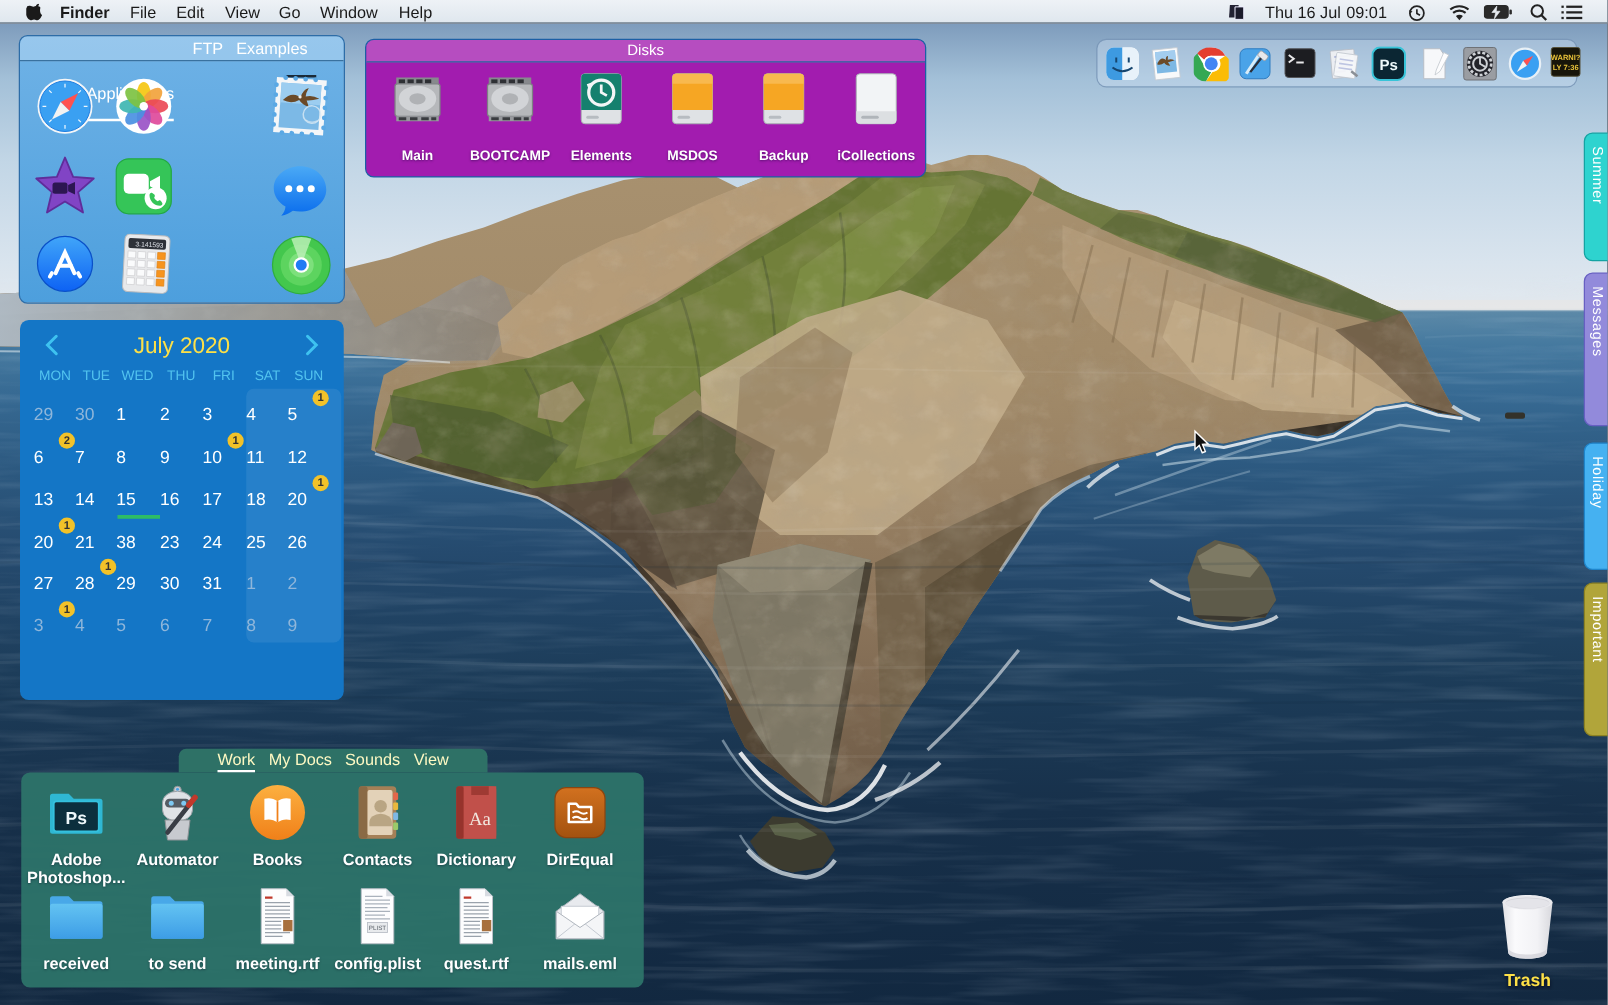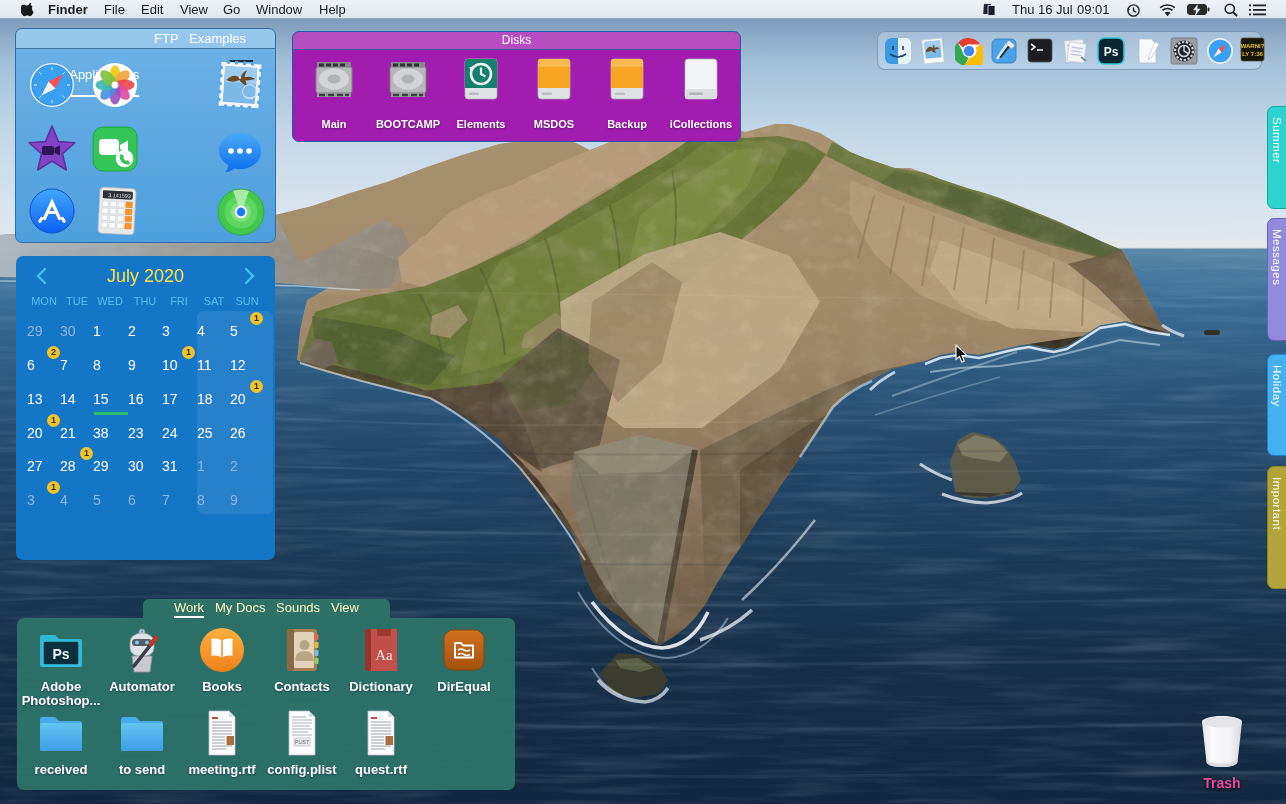--- a/index.html
+++ b/index.html
@@ -50,21 +50,21 @@
 #bpanel { left:17px; top:618px; width:498px; height:172px; background:rgba(45,115,105,0.96); }
 .bicon { position:absolute; width:80px; text-align:center; color:#fff; }
 .bicon .lbl { font-size:13px; font-weight:bold; margin-top:2px; line-height:14px;
   text-shadow:0 1px 2px rgba(0,0,30,.4); }
 
 .rtab { position:absolute; left:1267px; width:26px; border-radius:7px 0 0 7px;
   color:#fff; font-size:11.5px; }
 .rtab span { position:absolute; left:3px; top:10px; writing-mode:vertical-rl; letter-spacing:.5px; }
 
 #trash { position:absolute; left:1192px; top:714px; width:60px; text-align:center; }
-#trash .lbl { color:#ec4899; font-size:14px; font-weight:bold; text-shadow:0 1px 3px rgba(0,0,20,.8); margin-top:3px; }
+#trash .lbl { color:#fde047; font-size:14px; font-weight:bold; text-shadow:0 1px 3px rgba(0,0,20,.8); margin-top:3px; }
 </style>
 </head>
 <body>
 <div id="desk">
 <svg id="wall" width="1286" height="804" viewBox="0 0 1286 804">
 <defs>
 <linearGradient id="skyG" x1="0" y1="0" x2="0" y2="1">
  <stop offset="0" stop-color="#7e9cbc"></stop>
  <stop offset="0.18" stop-color="#a3c0d8"></stop>
  <stop offset="0.45" stop-color="#c2d6e6"></stop>
@@ -798,20 +798,29 @@
    <path d="M11,2 h20 l6,6 v38 h-26 z" fill="#fdfdfe" stroke="#b9bec6" stroke-width="0.8"></path>
    <path d="M31,2 l6,6 h-6 z" fill="#d8dce2"></path>
    <path d="M14,9 h6" stroke="#c0392b" stroke-width="1.8"></path>
    <g stroke="#9aa2ac" stroke-width="1">
             <path d="M14,13 h20 M14,16 h20 M14,19 h20 M14,22 h20 M14,25 h20 M14,28 h13 M14,31 h13 M14,34 h13 M14,37 h20 M14,40 h14"></path>
           </g>
    <rect x="28.5" y="27" width="7.5" height="9" fill="#a8703e"></rect>
   </svg>
   <div class="lbl">quest.rtf</div>
  </div>
+ <div class="bicon" style="left:407px;top:91px">
+  <svg width="48" height="48" viewBox="0 0 48 48">
+   <path d="M5,20 L24,6 L43,20 V42 H5 Z" fill="#e8eaee" stroke="#b0b6be" stroke-width="0.8"></path>
+   <path d="M9,16 h30 v22 h-30 z" fill="#fff" stroke="#c5cad2" stroke-width="0.8"></path>
+   <path d="M5,20 L24,33 L43,20 V42 H5 Z" fill="#f4f5f7" stroke="#b0b6be" stroke-width="0.8"></path>
+   <path d="M5,42 L20,30 M43,42 L28,30" stroke="#c5cad2" stroke-width="0.8"></path>
+  </svg>
+  <div class="lbl">mails.eml</div>
+ </div>
 </div>
 <div class="rtab" id="rt1" style="top:106px;height:103px;background:#2ed3cf;border:1px solid #14a3a3;">
       <span>Summer</span>
     </div>
 <div class="rtab" id="rt2" style="top:218px;height:123px;background:#928adb;border:1px solid #675fc2;">
       <span>Messages</span>
     </div>
 <div class="rtab" id="rt3" style="top:354px;height:102px;background:#45b1f1;border:1px solid #1f85cb;">
       <span>Holiday</span>
     </div>

